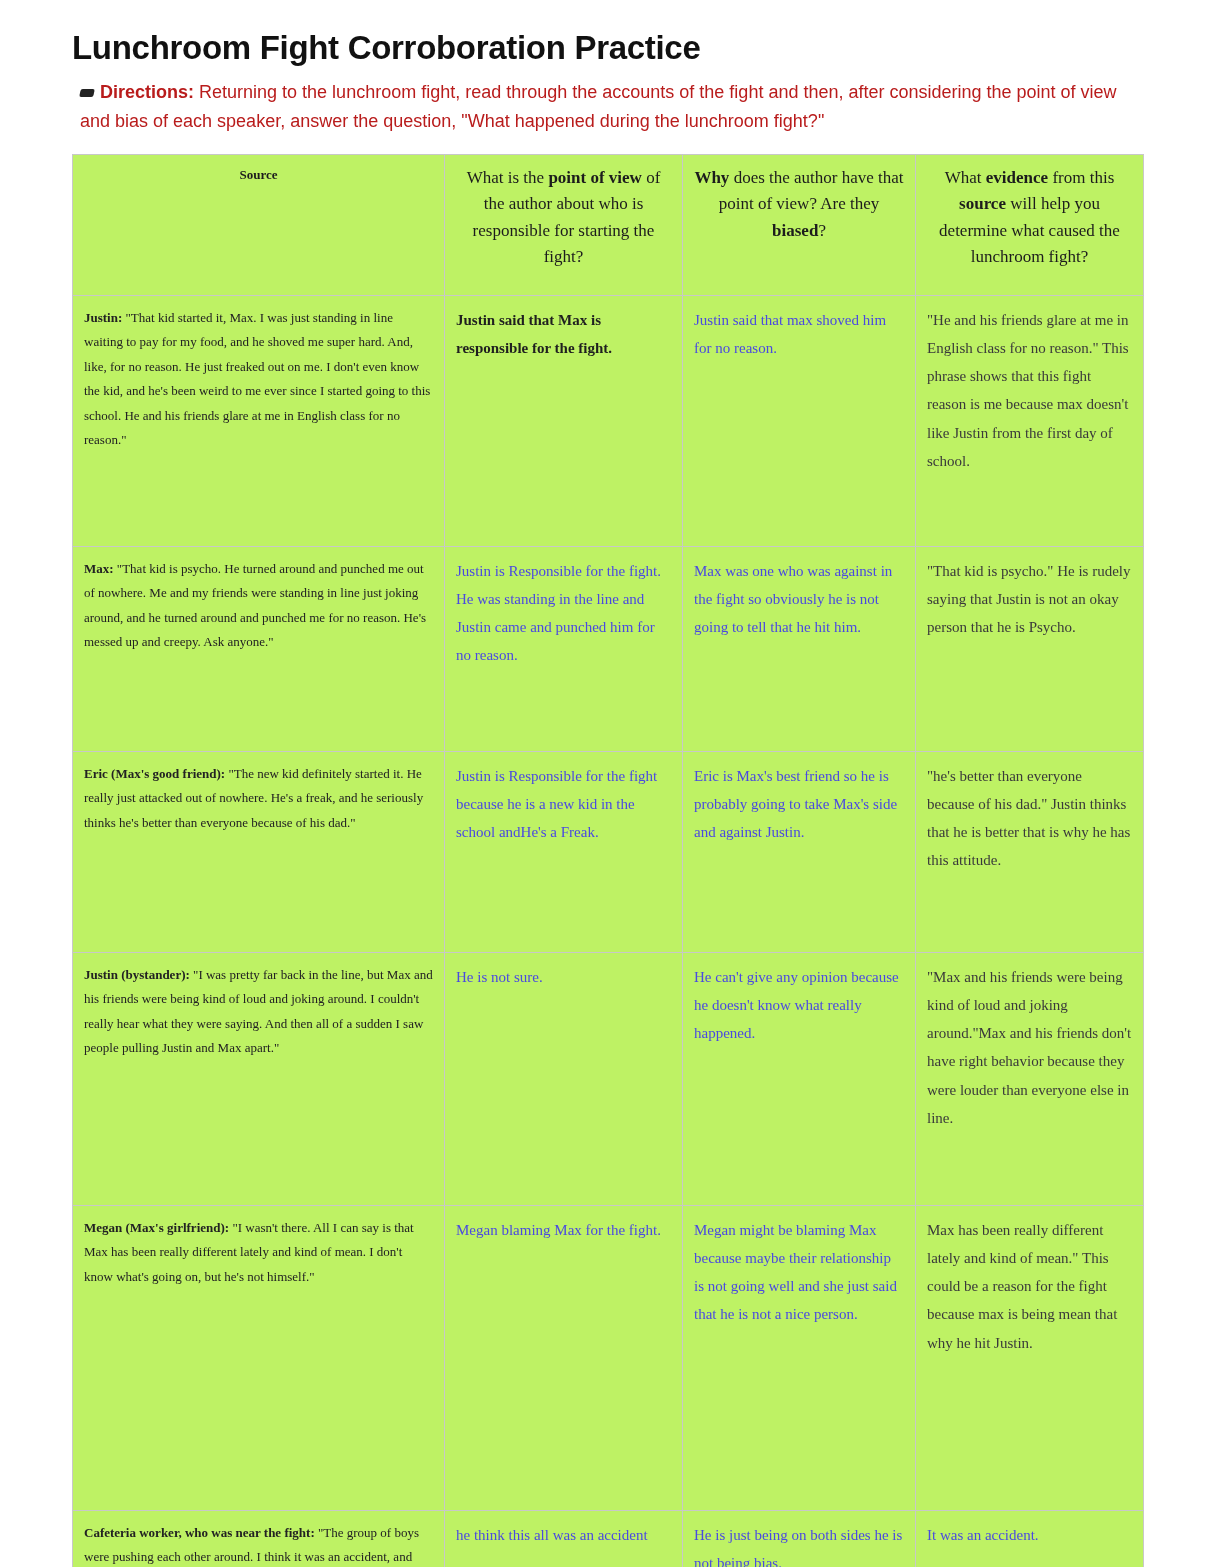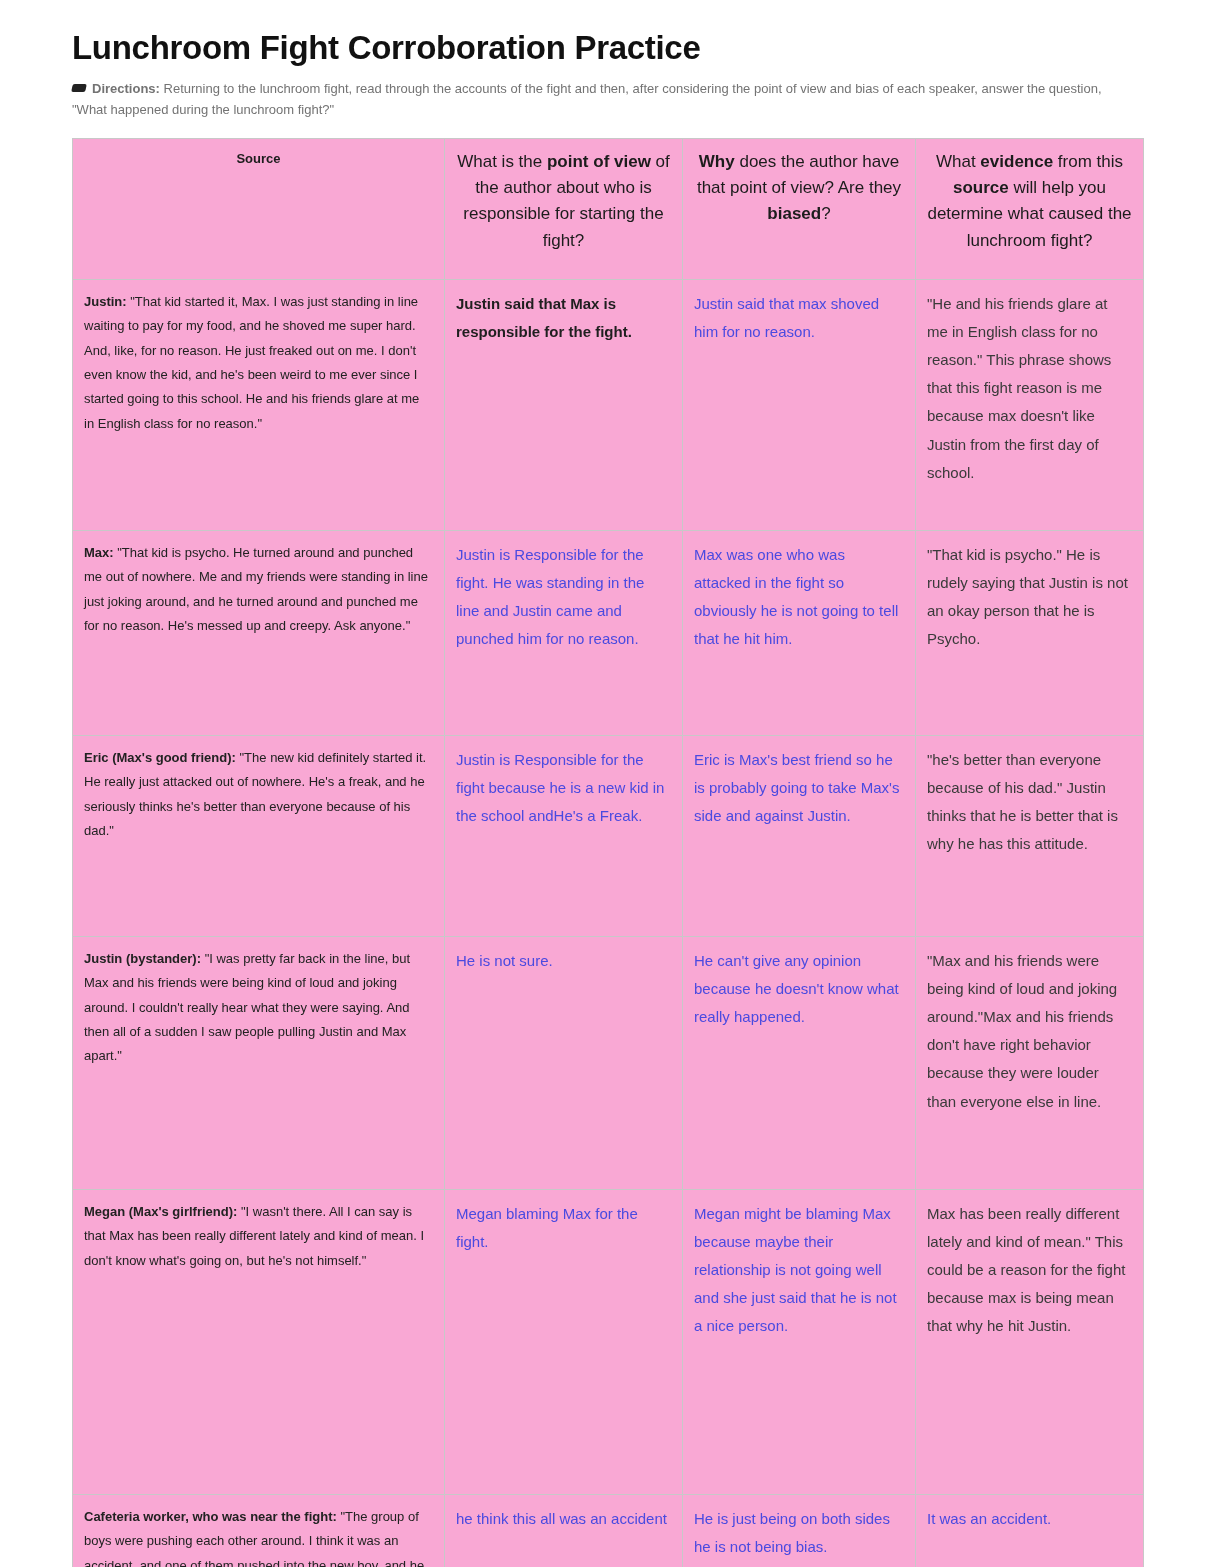--- a/index.html
+++ b/index.html
@@ -24,24 +24,24 @@
   }
   .doc-title {
     font-size: 33px;
     font-weight: bold;
     letter-spacing: -0.3px;
     color: #111111;
     margin: 0 0 10px 0;
     line-height: 1.2;
   }
   .directions {
-    font-size: 13px;
+    font-size: 18px;
     line-height: 1.62;
-    color: #737373;
-    margin: 0 0 18px 0;
+    color: #b91c1c;
+    margin: 0 0 18px 8px;
     max-width: 1060px;
   }
   .directions .pencil {
     display: inline-block;
     width: 14px;
     height: 8px;
     background: #222;
     border-radius: 2px;
     transform: skewX(-12deg);
     margin-right: 6px;
@@ -52,21 +52,22 @@
   table.grid {
     border-collapse: collapse;
     width: 1071px;
     table-layout: fixed;
     background: #fff;
   }
   table.grid th, table.grid td {
     border: 1px solid #c8c8c8;
     vertical-align: top;
     padding: 10px 11px 12px 11px;
-    background: #f9a8d4;
+    background: #bef264;
+    font-family: Liberation Serif, serif;
   }
   col.c-source  { width: 372px; }
   col.c-pov     { width: 238px; }
   col.c-why     { width: 233px; }
   col.c-evid    { width: 228px; }
 
   thead th {
     background: #fdfdfd;
     text-align: center;
     font-weight: normal;
@@ -149,21 +150,21 @@
         </td>
         <td class="answer ink-black">Justin said that Max is responsible for the fight.</td>
         <td class="answer ink-blue">Justin said that max shoved him for no reason.</td>
         <td class="answer evidence-cell ink-gray">"He and his friends glare at me in English class for no reason." This phrase shows that this fight reason is me because max doesn't like Justin from the first day of school.</td>
       </tr>
       <tr class="r2">
         <td class="source-cell">
           <span class="speaker">Max:</span><span> "That kid is psycho. He turned around and punched me out of nowhere. Me and my friends were standing in line just joking around, and he turned around and punched me for no reason. He's messed up and creepy. Ask anyone."</span>
         </td>
         <td class="answer ink-blue">Justin is Responsible for the fight. He was standing in the line and Justin came and punched him for no reason.</td>
-        <td class="answer ink-blue">Max was one who was attacked in the fight so obviously he is not going to tell that he hit him.</td>
+        <td class="answer ink-blue">Max was one who was against in the fight so obviously he is not going to tell that he hit him.</td>
         <td class="answer evidence-cell ink-gray">"That kid is psycho." He is rudely saying that Justin is not an okay person that he is Psycho.</td>
       </tr>
       <tr class="r3">
         <td class="source-cell">
           <span class="speaker">Eric (Max's good friend):</span><span> "The new kid definitely started it. He really just attacked out of nowhere. He's a freak, and he seriously thinks he's better than everyone because of his dad."</span>
         </td>
         <td class="answer ink-blue">Justin is Responsible for the fight because he is a new kid in the school andHe's a Freak.</td>
         <td class="answer ink-blue">Eric is Max's best friend so he is probably going to take Max's side and against Justin.</td>
         <td class="answer evidence-cell ink-gray">"he's better than everyone because of his dad." Justin thinks that he is better that is why he has this attitude.</td>
       </tr>

